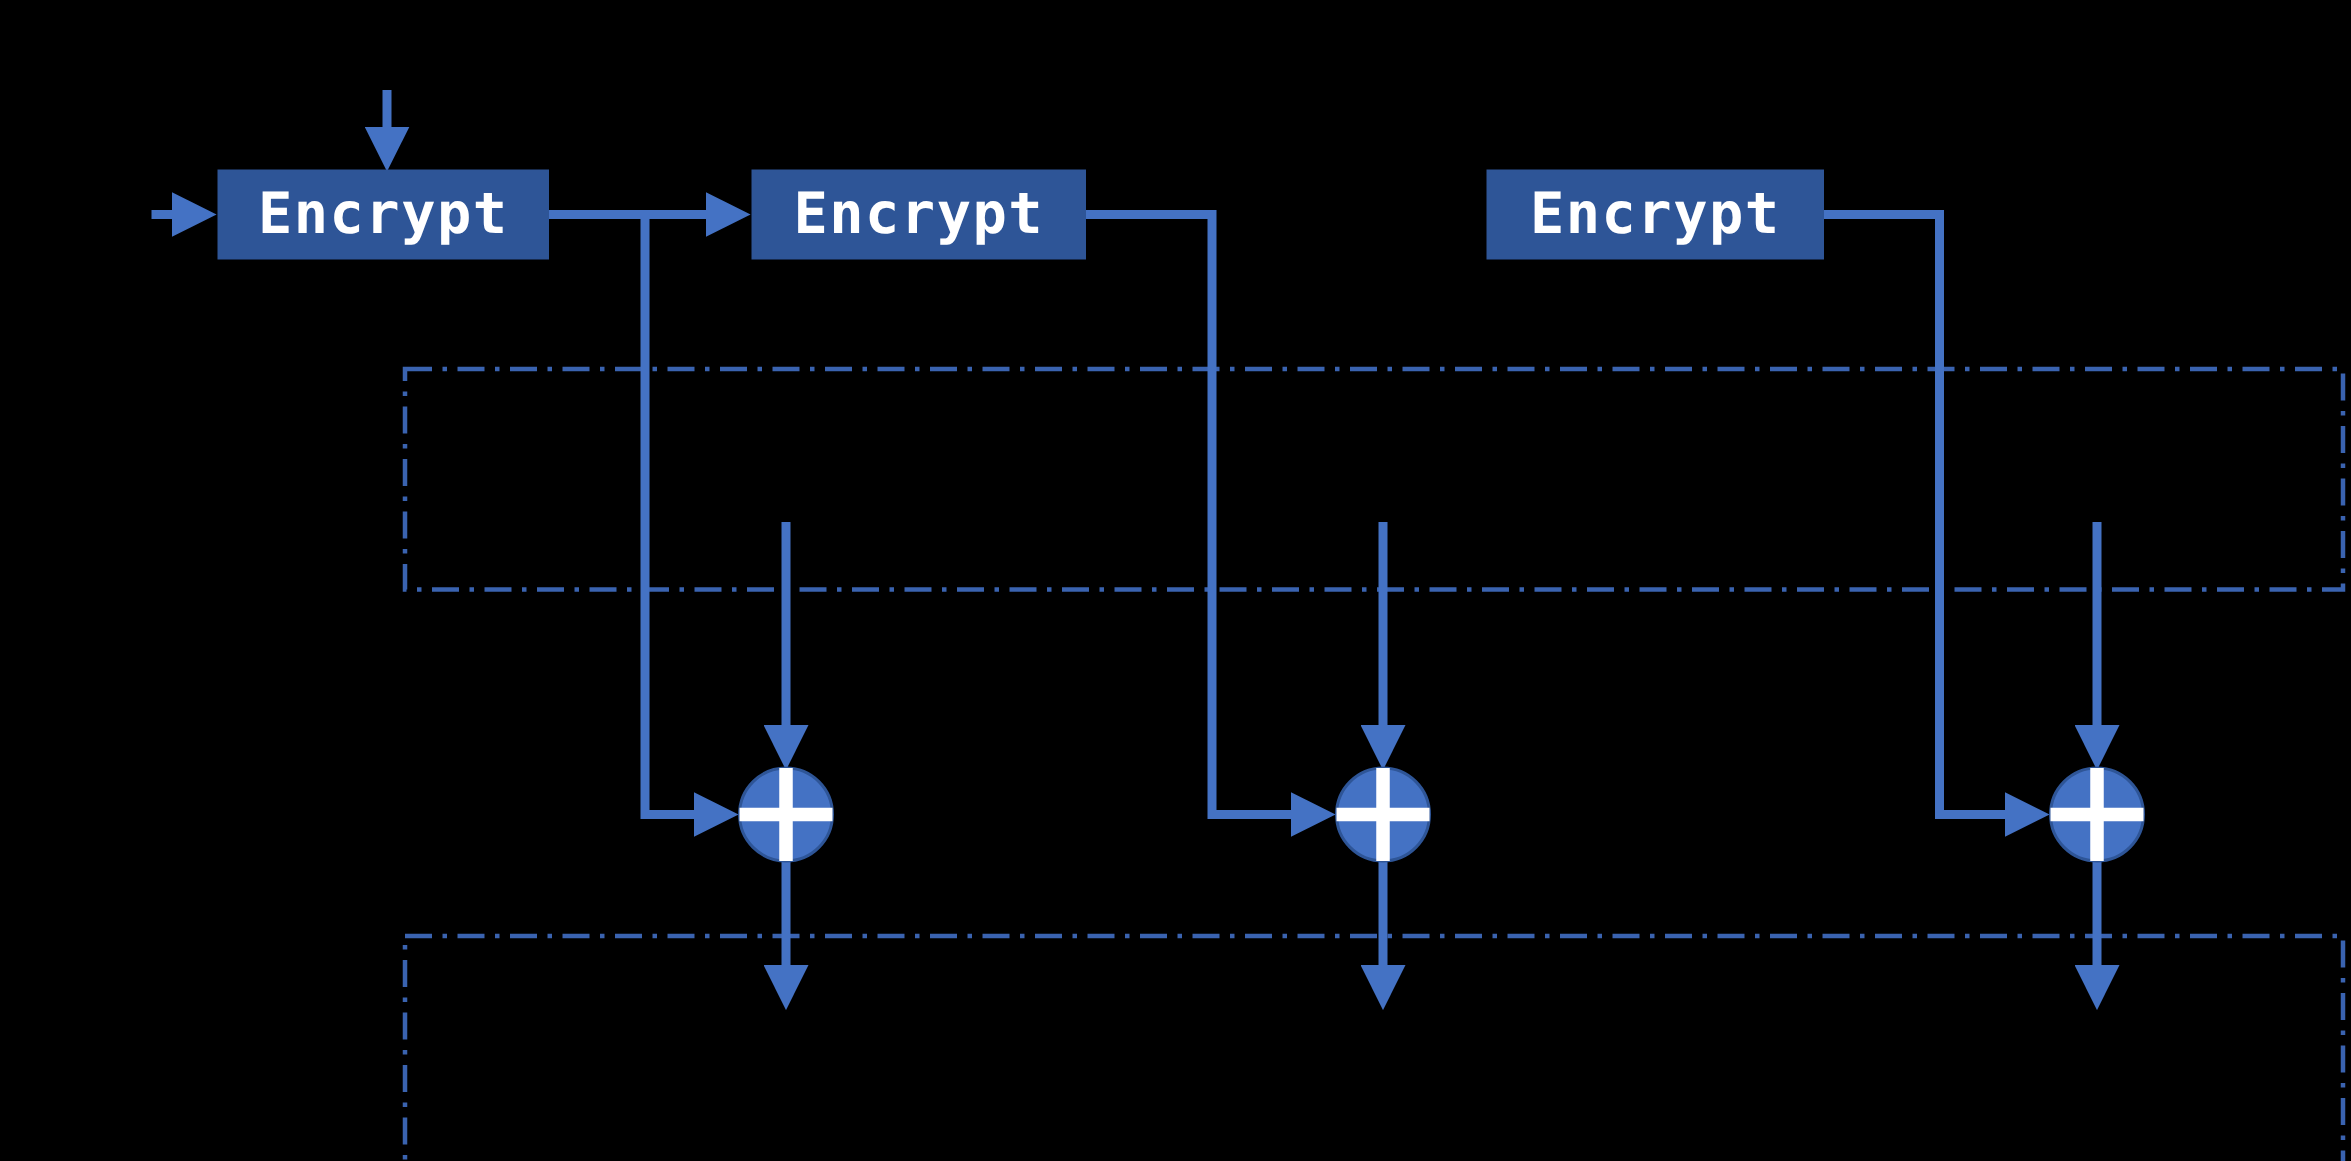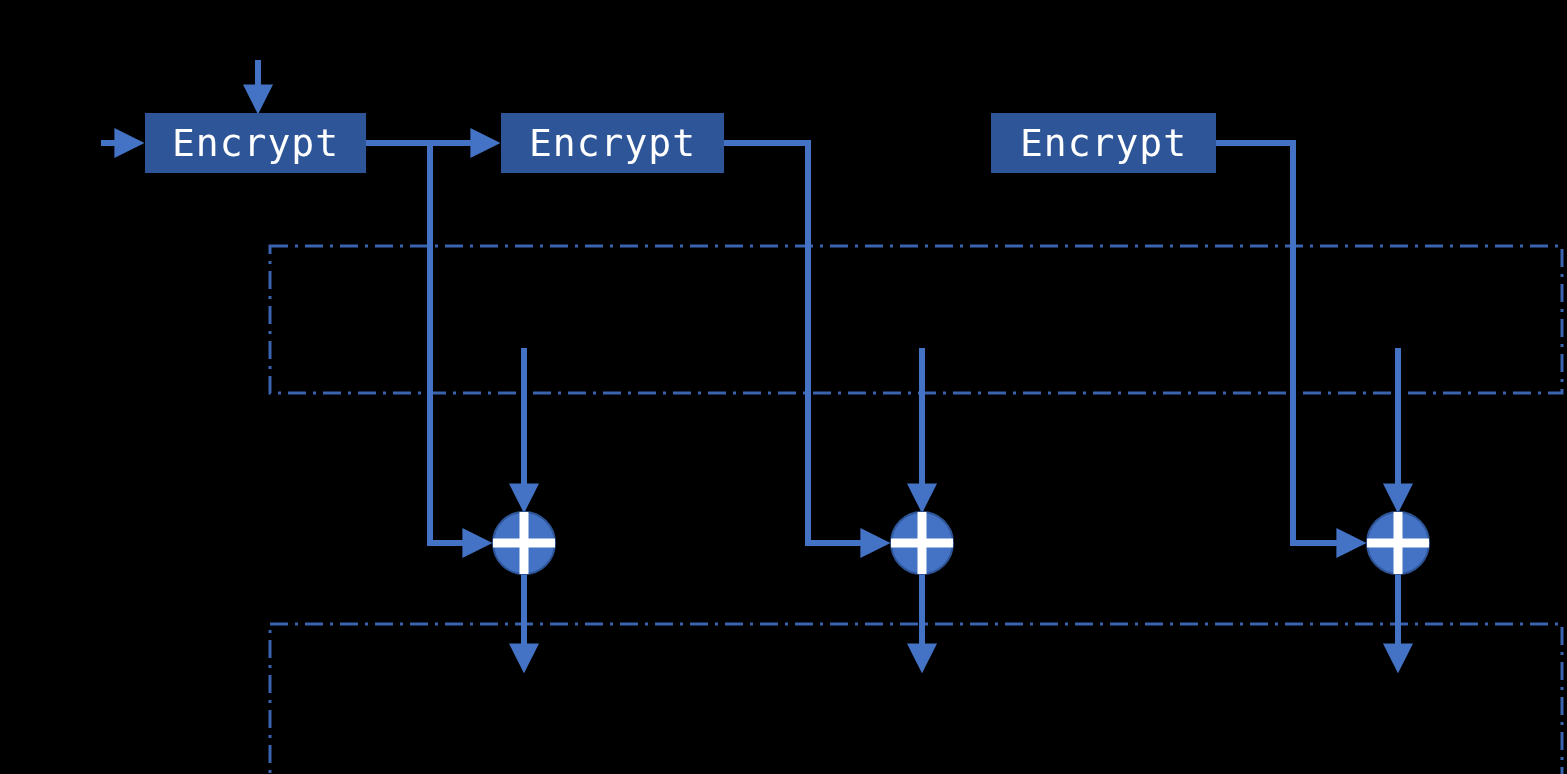--- a/index.html
+++ b/index.html
@@ -11,20 +11,21 @@
     width: 1567px;
     height: 774px;
     overflow: hidden;
     font-family: "DejaVu Sans Mono", monospace;
   }
   #stage {
     position: relative;
     width: 1567px;
     height: 622px;
     background: #000000;
+    font-weight: bold;
   }
   svg.diagram {
     position: absolute;
     left: 0;
     top: 0;
     width: 1567px;
     height: 774px;
     display: block;
   }
   .block-rect {

